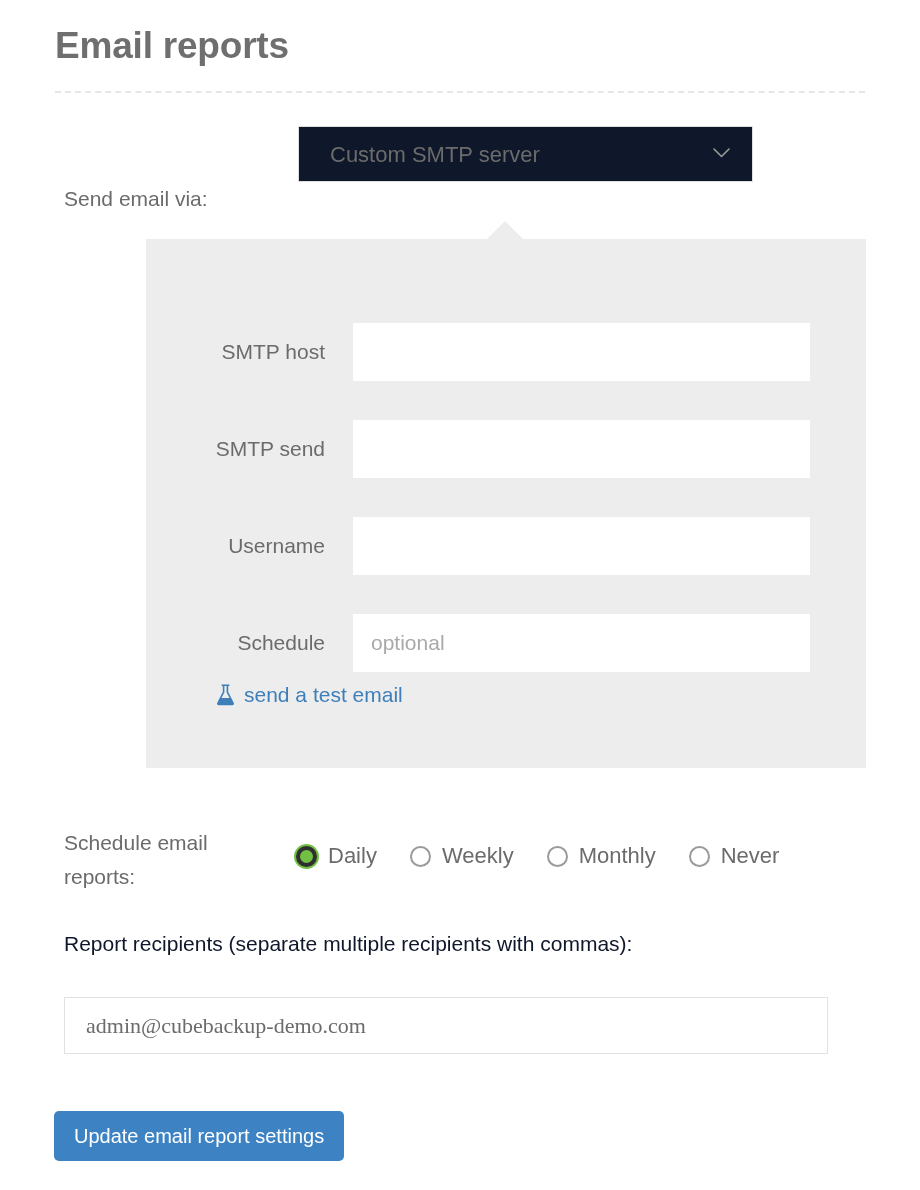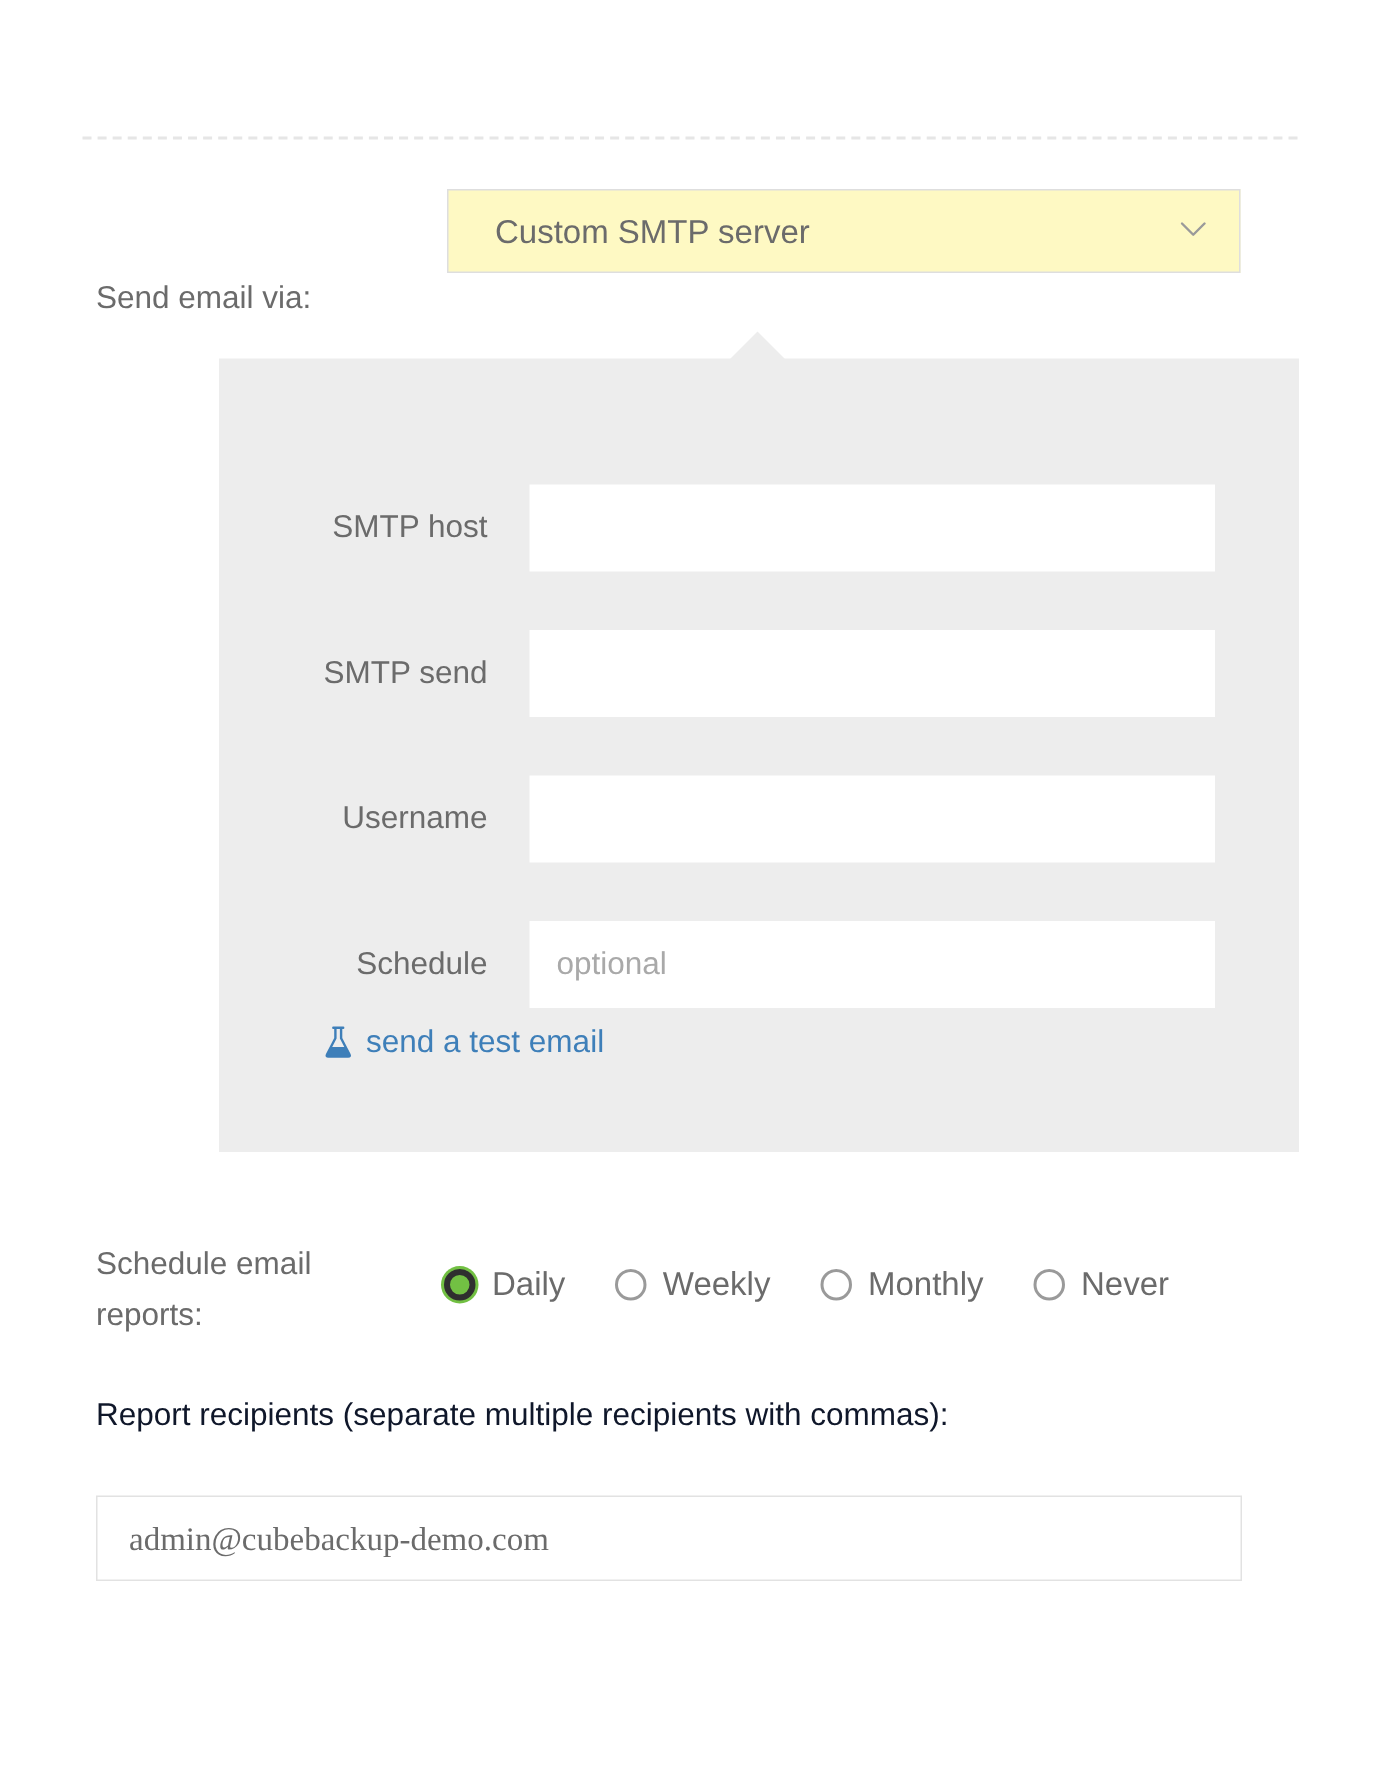--- a/index.html
+++ b/index.html
@@ -50,23 +50,23 @@
     top: 140px;
     font-size: 21px;
     color: #6b6b6b;
     line-height: 30px;
     margin-top: 44px;
   }
   .select-wrap {
     position: absolute;
     left: 298px;
     top: 126px;
-    width: 529px;
+    width: 455px;
     height: 56px;
-    background: #fef9c3;
+    background: #0f172a;
     border: 1px solid #dedede;
     box-sizing: border-box;
   }
   .select-value {
     position: absolute;
     left: 31px;
     top: 14px;
     font-size: 22px;
     color: #6b6b6b;
     line-height: 28px;
@@ -240,20 +240,21 @@
     font-size: 20px;
     cursor: pointer;
     line-height: 50px;
   }
 </style>
 </head>
 <body>
 
 <div class="page">
 
+  <div class="page-title">Email reports</div>
   <div class="title-divider"></div>
 
   <div class="send-via-label">Send email via:</div>
 
   <div class="select-wrap">
     <span class="select-value">Custom SMTP server</span>
     <span class="chevron-down">
       <svg viewBox="0 0 17 10" width="17" height="10" xmlns="http://www.w3.org/2000/svg">
         <path d="M1 1 L8.5 8.5 L16 1" fill="none" stroke="#9a9a9a" stroke-width="1.6" stroke-linecap="round" stroke-linejoin="round"></path>
       </svg>
@@ -313,14 +314,15 @@
     </label>
     <label class="radio-item">
       <span class="radio-mark"></span>
       <span class="radio-text">Never</span>
     </label>
   </div>
 
   <div class="recipients-label">Report recipients (separate multiple recipients with commas):</div>
   <input class="recipients-input" type="text" value="admin@cubebackup-demo.com" style="">
 
+  <button class="submit-btn">Update email report settings</button>
 
 </div>
 
 </body></html>

